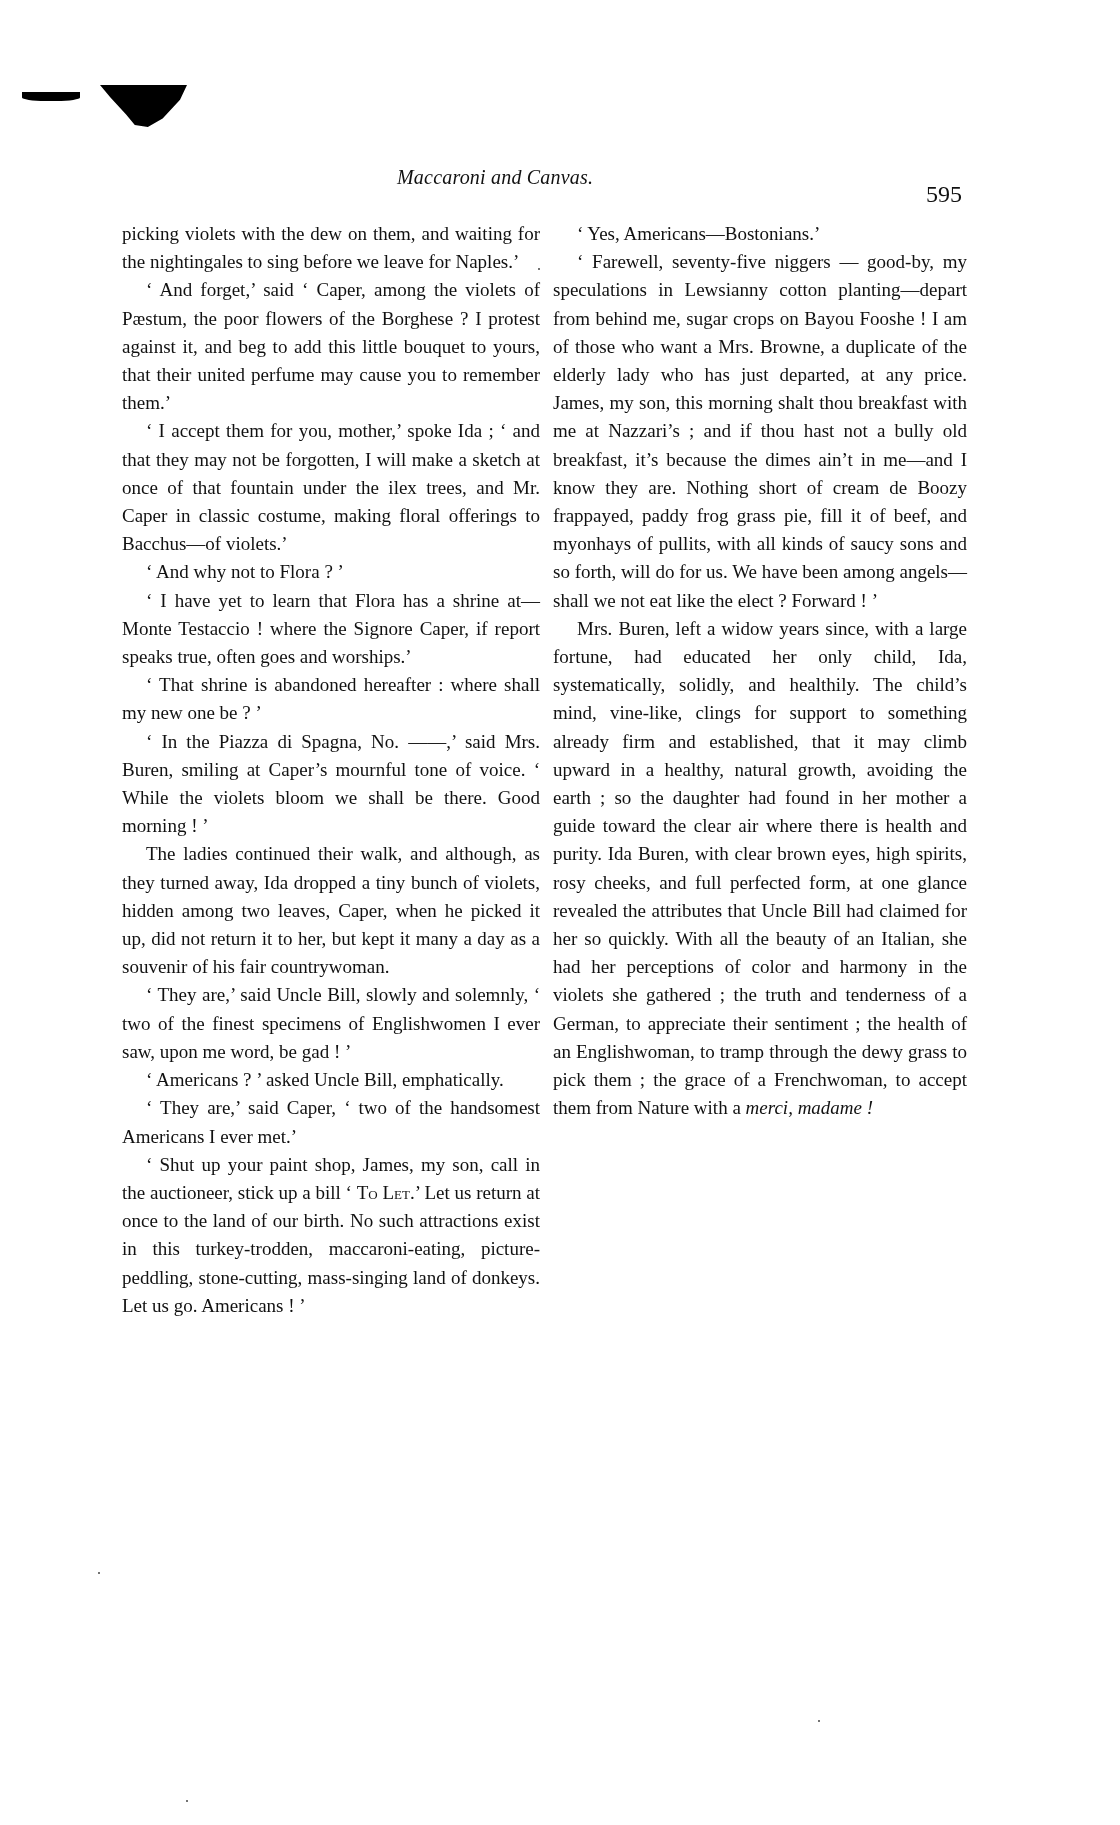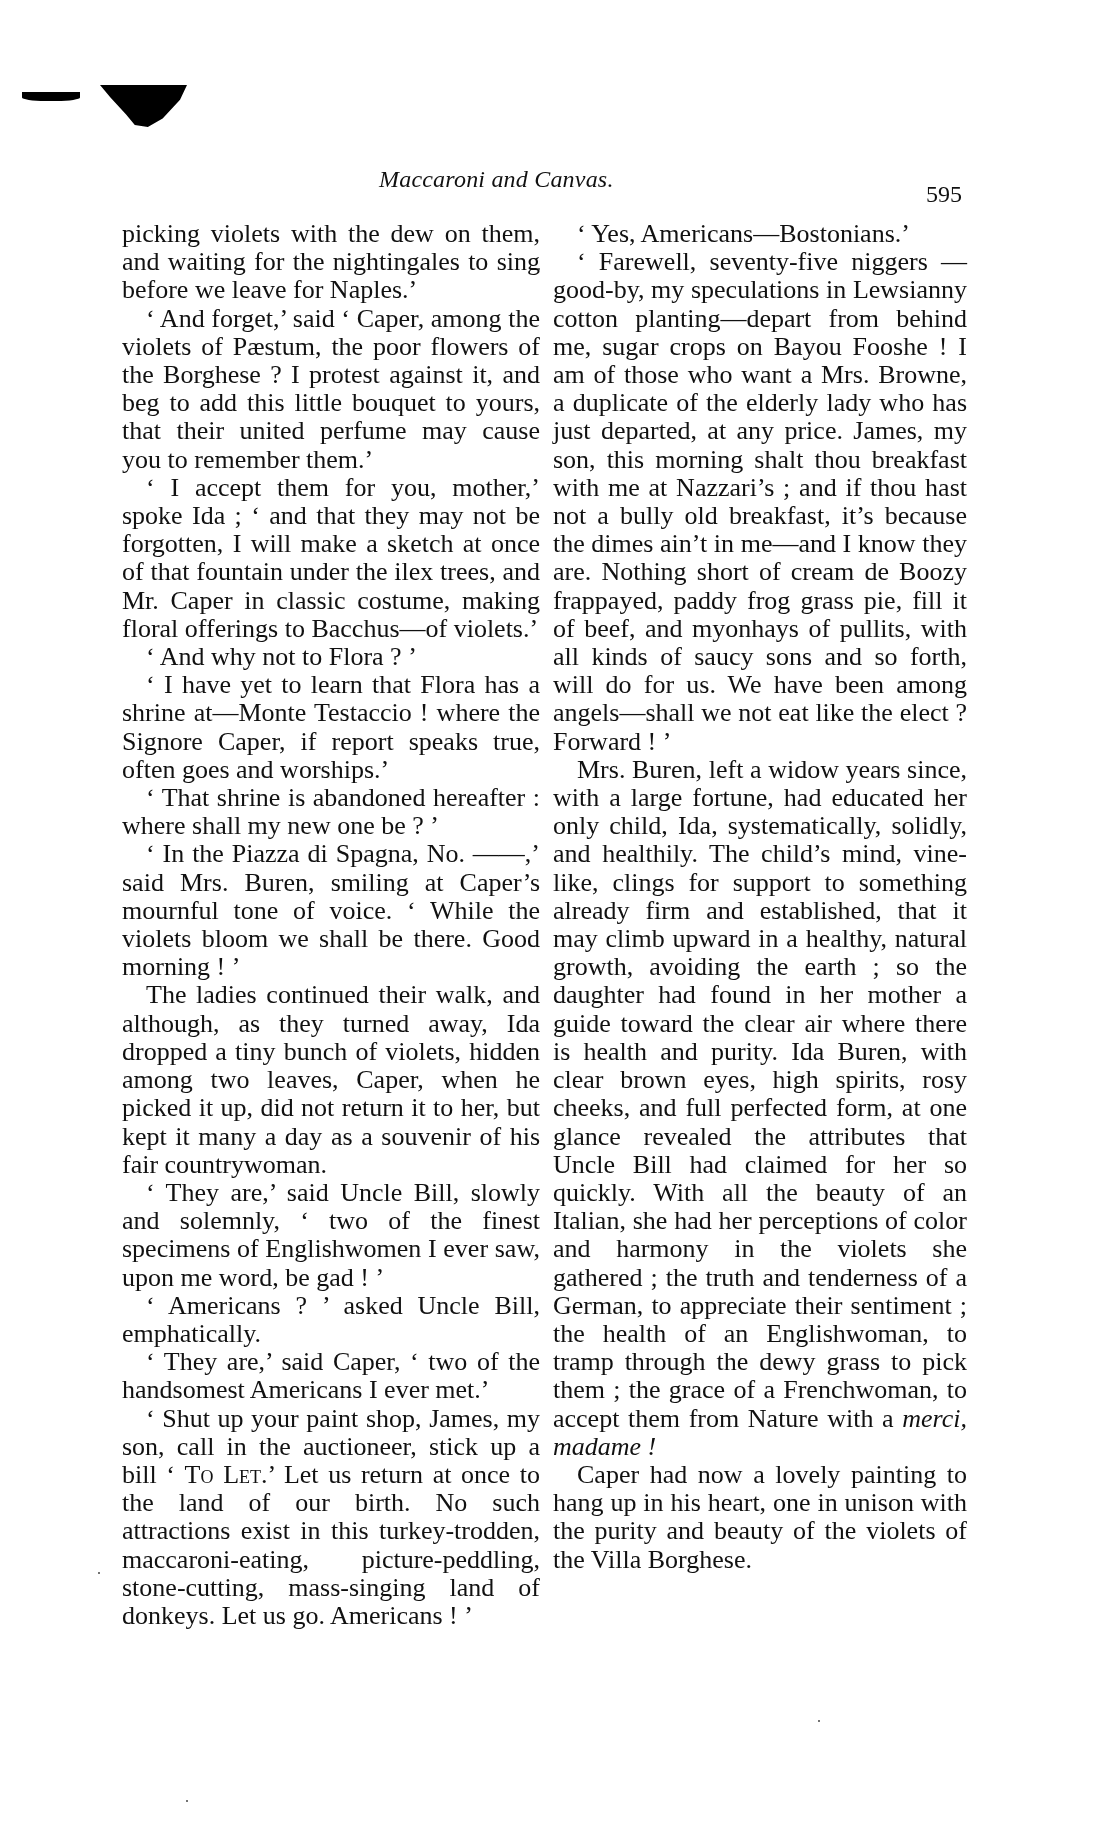--- a/index.html
+++ b/index.html
@@ -3,23 +3,23 @@
 <meta charset="utf-8">
 <style>
   html, body { margin: 0; padding: 0; background: #ffffff; }
   body { width: 1120px; height: 1825px; position: relative; overflow: hidden;
          font-family: "Liberation Serif", "DejaVu Serif", serif; color: #111; }
   .blot { position: absolute; background: #000; }
   #blot-a { left: 22px; top: 92px; width: 58px; height: 9px; border-radius: 0 0 40% 40%; }
   #blot-b { left: 100px; top: 85px; width: 87px; height: 42px;
             clip-path: polygon(0 0, 100% 0, 92% 35%, 72% 80%, 55% 100%, 40% 95%, 30% 70%, 12% 30%); }
   .running-head { position: absolute; top: 166px; left: 0; width: 1120px; height: 30px; }
-  .rh-title { position: absolute; left: 379px; top: 0; font-style: italic; font-size: 24px; letter-spacing: 0.2px; }
+  .rh-title { position: absolute; left: 397px; top: 0; font-style: italic; font-size: 20px; letter-spacing: 0.2px; }
   .rh-page { position: absolute; left: 926px; top: 0; font-size: 24px; margin-top: 15px; }
-  .column { position: absolute; top: 220px; font-size: 26px; line-height: 28.2px; text-align: justify; }
+  .column { position: absolute; top: 220px; font-size: 19px; line-height: 28.2px; text-align: justify; }
   #col-left { left: 122px; width: 418px; }
   #col-right { left: 553px; width: 414px; }
   .para { margin: 0; text-indent: 24px; }
   .para.cont { text-indent: 0; }
   .caps { font-variant: small-caps; }
   .it { font-style: italic; }
   .speck { position: absolute; width: 2px; height: 2px; background: #444; border-radius: 50%; }
 </style>
 </head>
 <body>
@@ -44,19 +44,18 @@
   <p class="para">‘ They are,’ said Uncle Bill, slowly and solemnly, ‘ two of the finest specimens of Englishwomen I ever saw, upon me word, be gad ! ’</p>
   <p class="para">‘ Americans ? ’ asked Uncle Bill, emphatically.</p>
   <p class="para">‘ They are,’ said Caper, ‘ two of the handsomest Americans I ever met.’</p>
   <p class="para"><span>‘ Shut up your paint shop, James, my son, call in the auctioneer, stick up a bill ‘ </span><span class="caps">To Let</span><span>.’  Let us return at once to the land of our birth.  No such attractions exist in this turkey-trodden, maccaroni-eating, picture-peddling, stone-cutting, mass-singing land of donkeys.  Let us go.  Americans ! ’</span></p>
 </div>
 
 <div class="column" id="col-right">
   <p class="para">‘ Yes, Americans—Bostonians.’</p>
   <p class="para">‘ Farewell, seventy-five niggers — good-by, my speculations in Lewsianny cotton planting—depart from behind me, sugar crops on Bayou Fooshe !  I am of those who want a Mrs. Browne, a duplicate of the elderly lady who has just departed, at any price.  James, my son, this morning shalt thou breakfast with me at Nazzari’s ; and if thou hast not a bully old breakfast, it’s because the dimes ain’t in me—and I know they are.  Nothing short of cream de Boozy frappayed, paddy frog grass pie, fill it of beef, and myonhays of pullits, with all kinds of saucy sons and so forth, will do for us.  We have been among angels—shall we not eat like the elect ? Forward ! ’</p>
   <p class="para"><span>Mrs. Buren, left a widow years since, with a large fortune, had educated her only child, Ida, systematically, solidly, and healthily.  The child’s mind, vine-like, clings for support to something already firm and established, that it may climb upward in a healthy, natural growth, avoiding the earth ; so the daughter had found in her mother a guide toward the clear air where there is health and purity.  Ida Buren, with clear brown eyes, high spirits, rosy cheeks, and full perfected form, at one glance revealed the attributes that Uncle Bill had claimed for her so quickly. With all the beauty of an Italian, she had her perceptions of color and harmony in the violets she gathered ; the truth and tenderness of a German, to appreciate their sentiment ; the health of an Englishwoman, to tramp through the dewy grass to pick them ;  the grace of a Frenchwoman, to accept them from Nature with a </span><span class="it">merci, madame !</span><span></span></p>
-  <p class="para">Caper had now a lovely painting to hang up in his heart, one in unison with the purity and beauty of the violets of the Villa Borghese.</p>
 </div>
 
 <div class="speck" style="left:538px;top:268px"></div>
 <div class="speck" style="left:98px;top:1572px"></div>
 <div class="speck" style="left:818px;top:1720px"></div>
 <div class="speck" style="left:186px;top:1800px"></div>
 
 </body></html>

